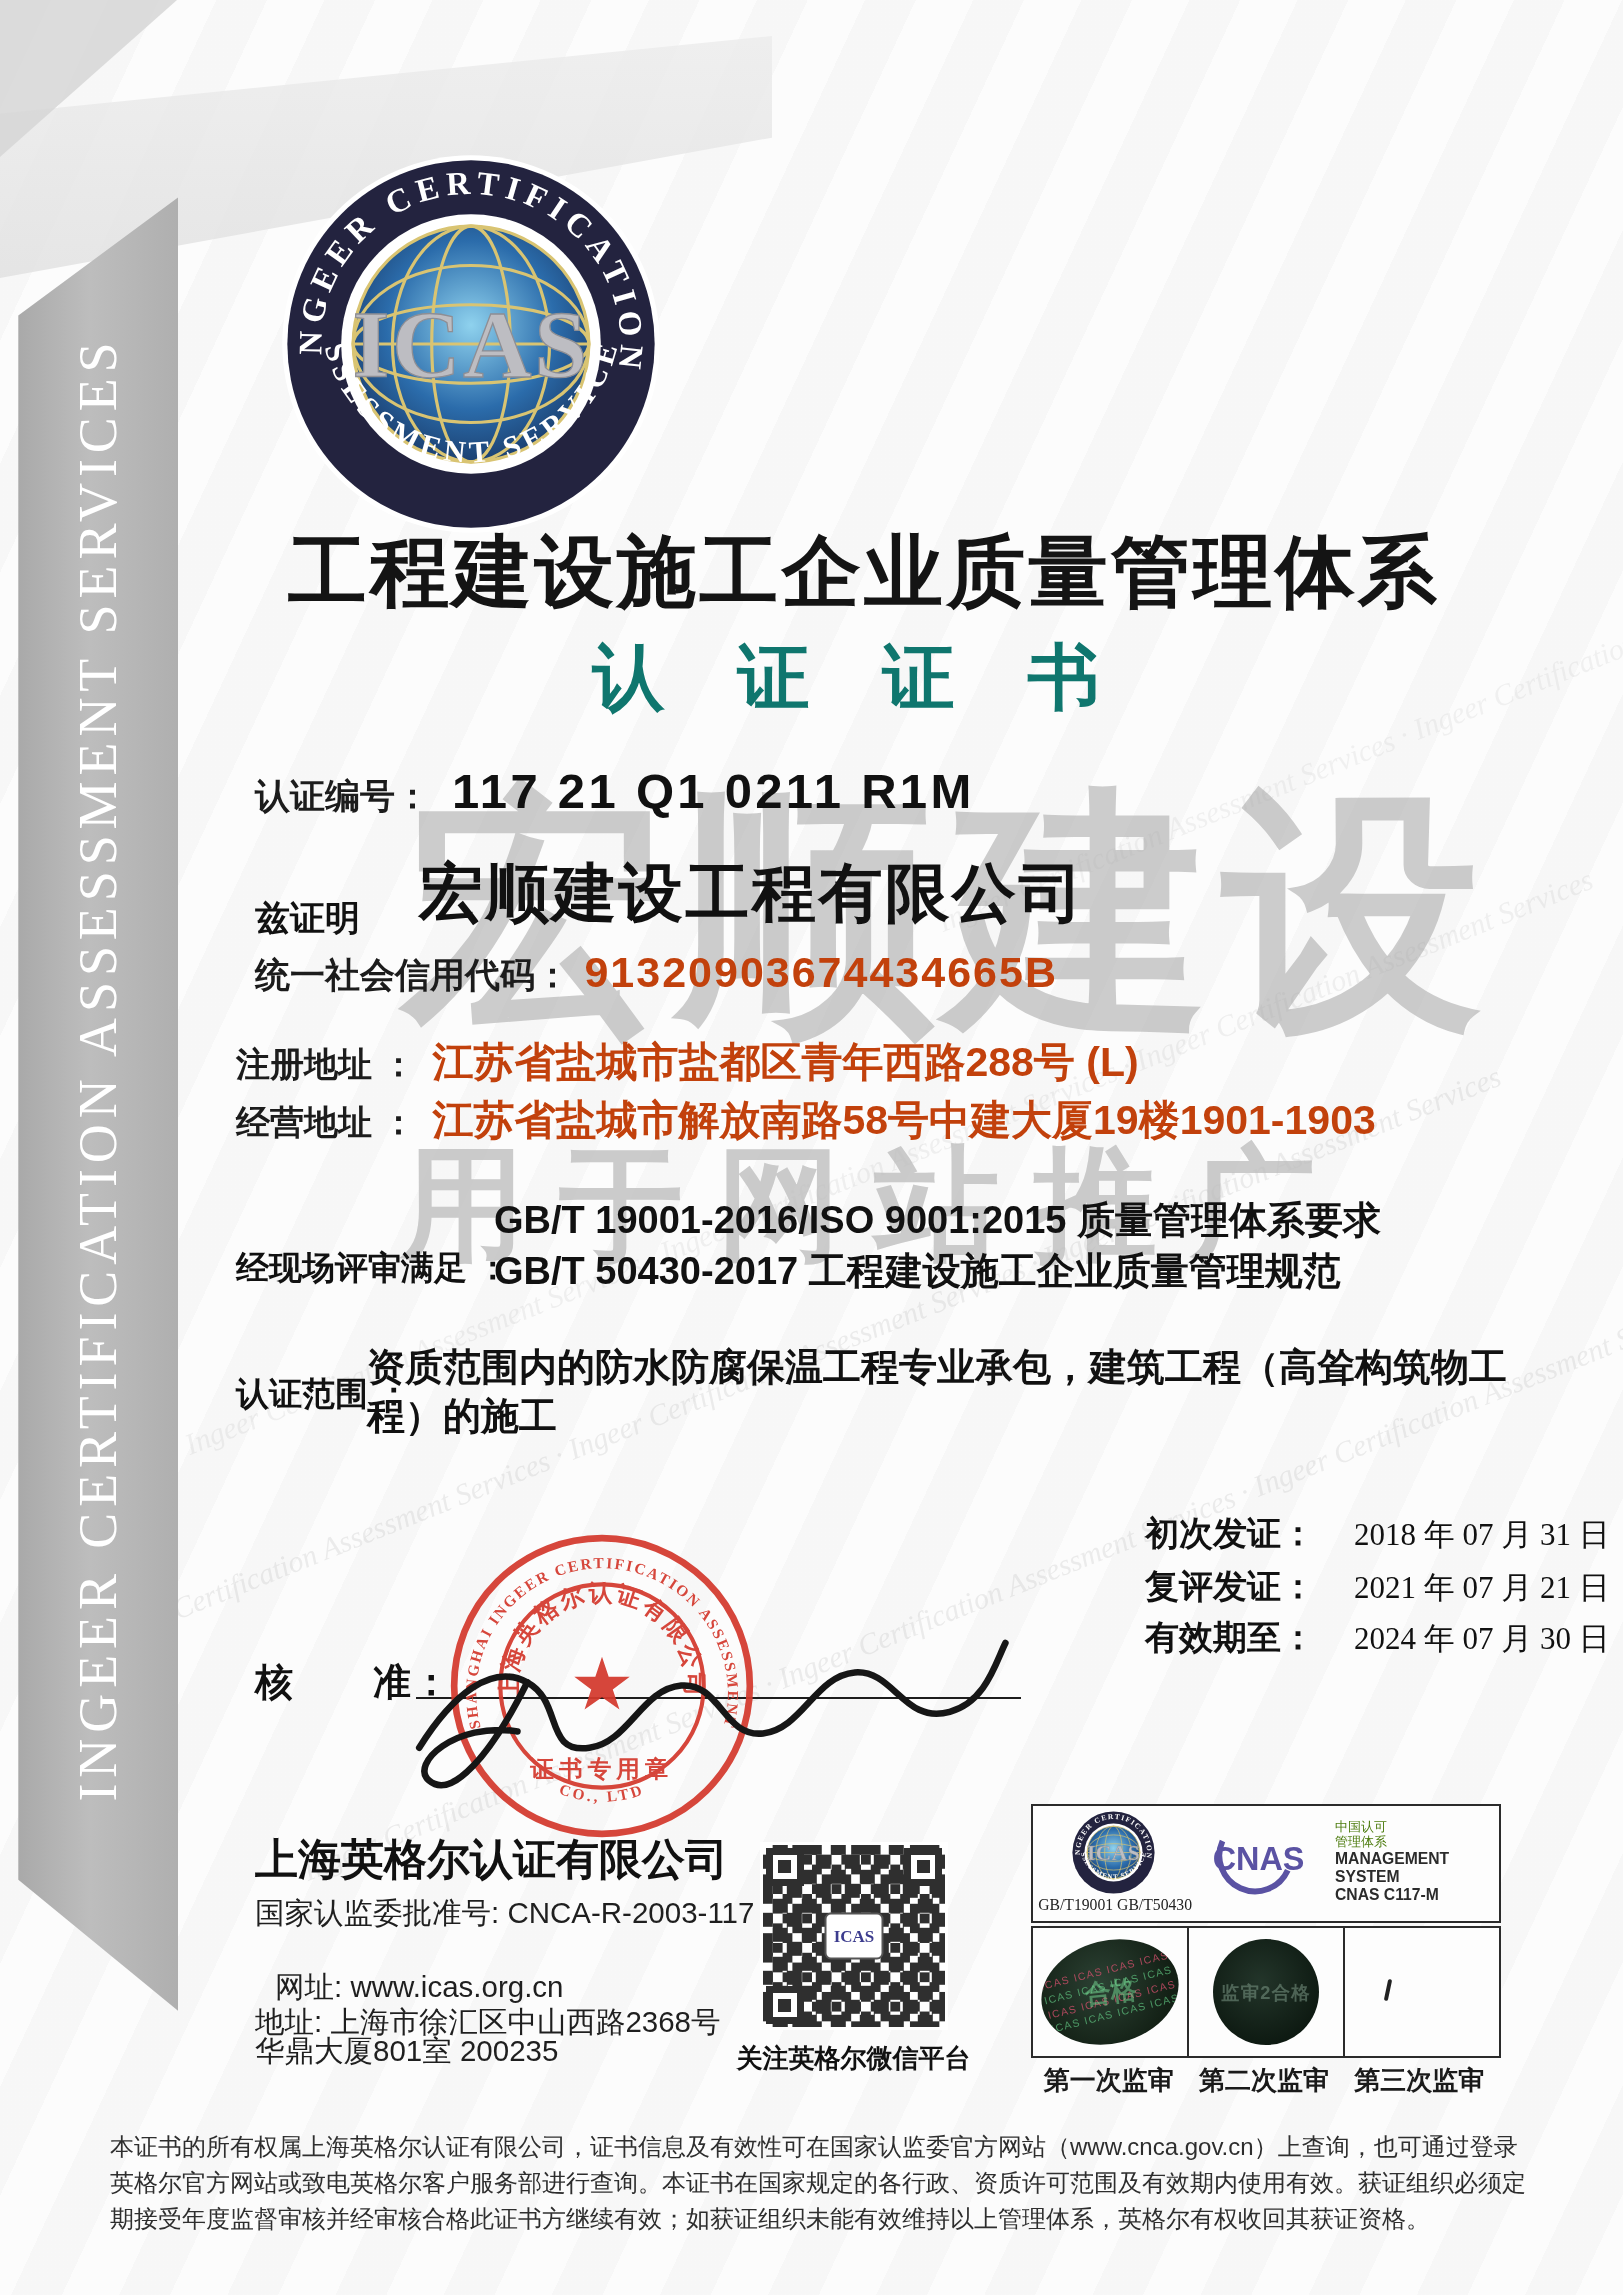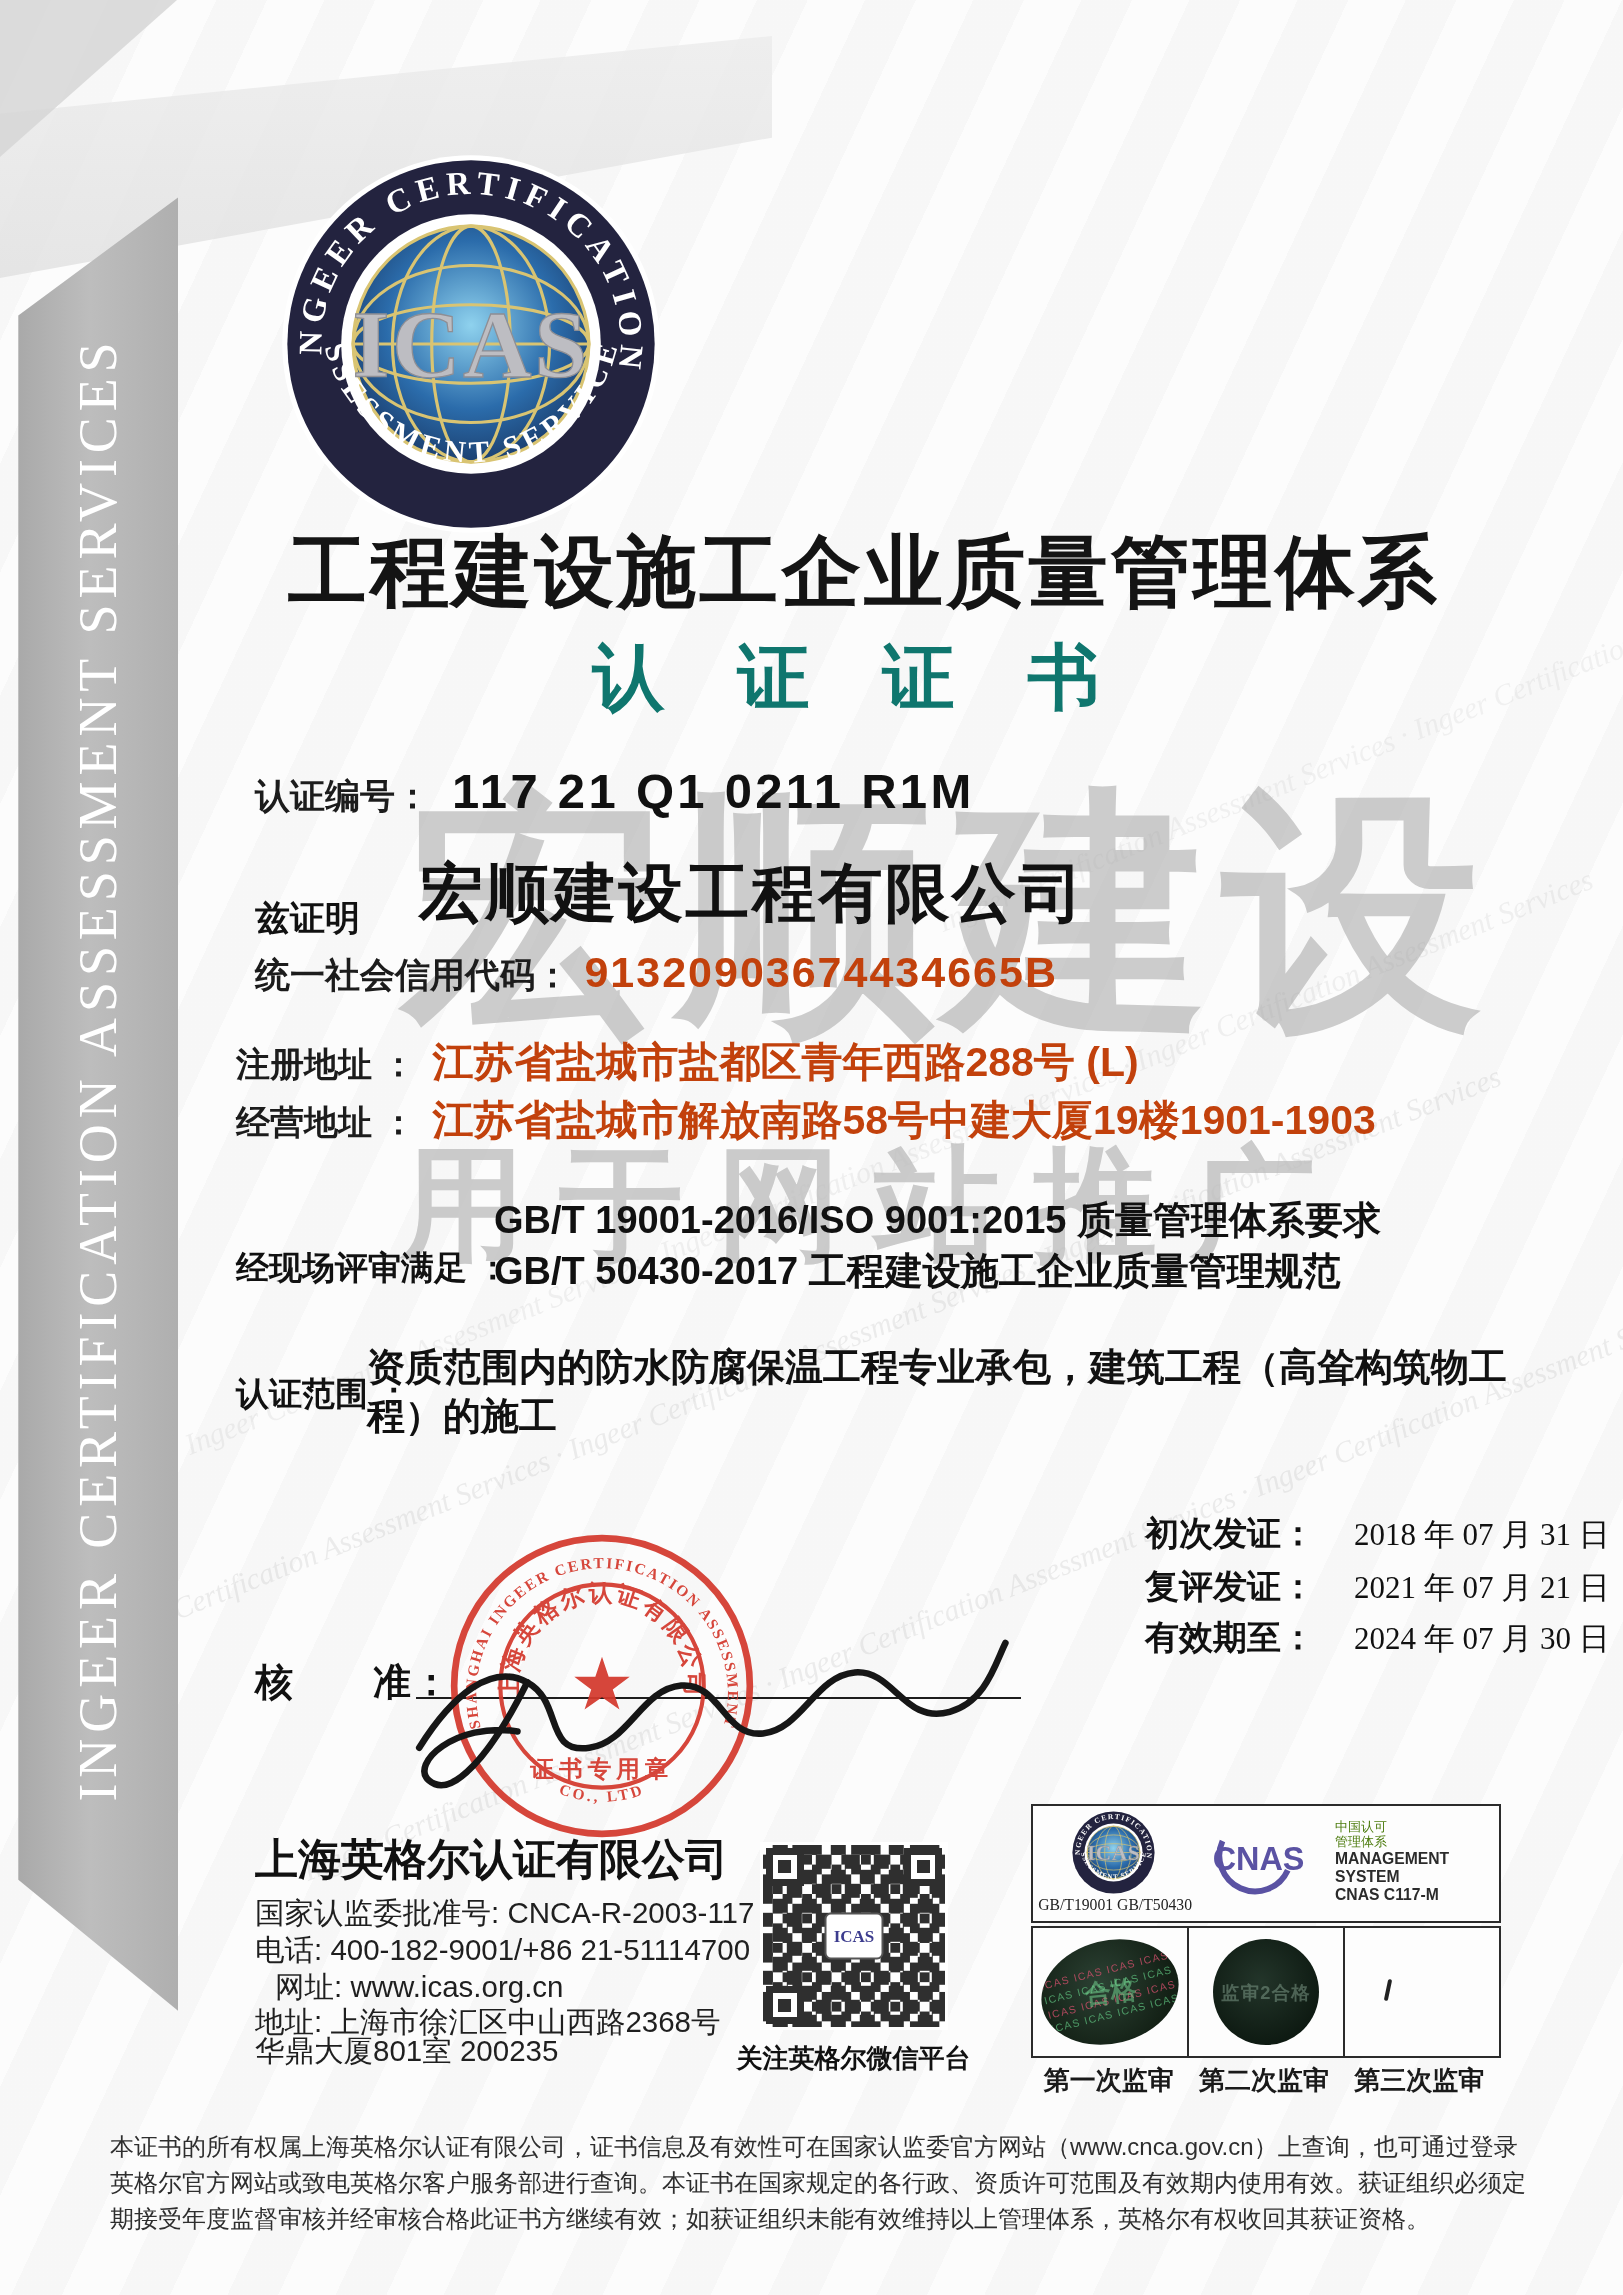--- a/index.html
+++ b/index.html
@@ -236,21 +236,20 @@
 
   <svg class="z2 signature" style="position:absolute" viewBox="0 0 1000 380">
     <g fill="none" stroke="#161616" stroke-width="10" stroke-linecap="round">
       <path d="M 40 250 C 90 170, 150 120, 205 150 C 260 180, 230 260, 300 250 C 360 242, 380 160, 440 155 C 500 150, 505 235, 565 228 C 625 221, 645 140, 705 135 C 765 130, 780 215, 850 195 C 905 180, 920 120, 935 90"></path>
       <path d="M 205 150 C 150 260, 90 330, 55 300 C 25 275, 95 210, 190 225"></path>
     </g>
   </svg>
 
   <div class="z2 issuer-name">上海英格尔认证有限公司</div>
   <div class="z2 issuer-line il0">国家认监委批准号: CNCA-R-2003-117</div>
-  <div class="z2 issuer-line il1">电话: 400-182-9001/+86 21-51114700</div>
   <div class="z2 issuer-line il2">网址: www.icas.org.cn</div>
   <div class="z2 issuer-line il3">地址: 上海市徐汇区中山西路2368号</div>
   <div class="z2 issuer-line il4">华鼎大厦801室    200235</div>
 
   <div class="z2 qr">
     <div class="finder f-tl">
         <i></i>
       </div>
     <div class="finder f-tr">
         <i></i>

